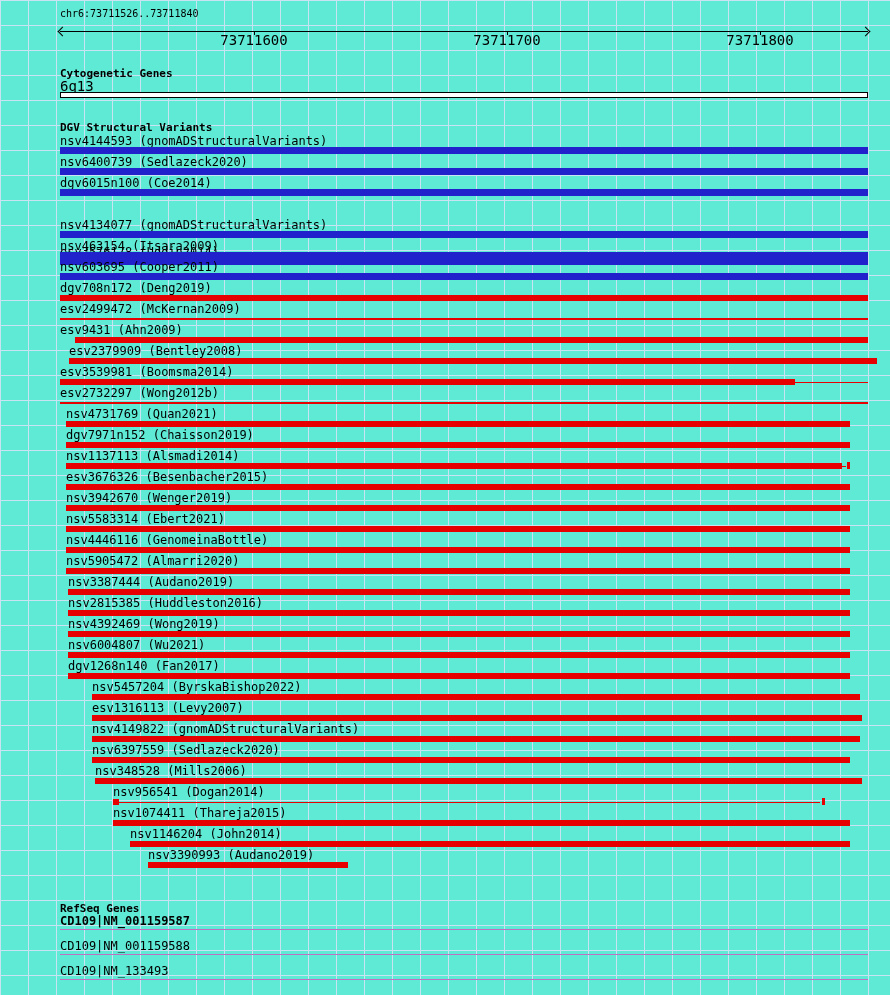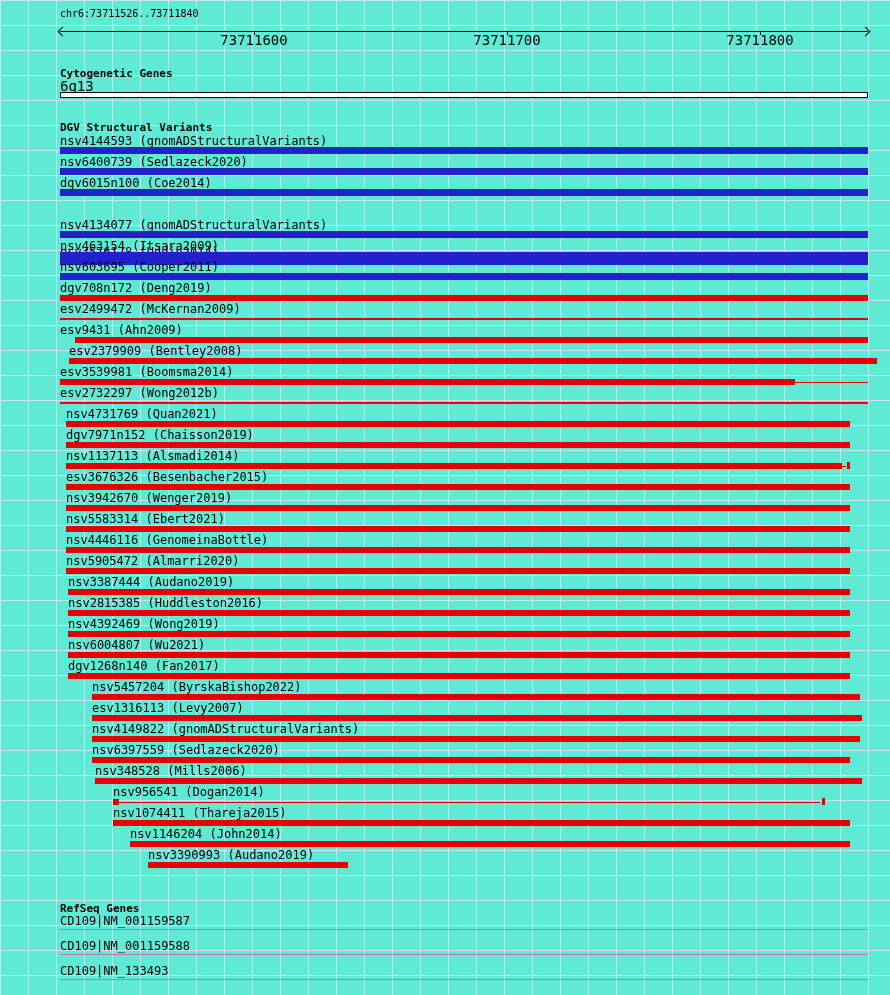--- a/index.html
+++ b/index.html
@@ -209,21 +209,21 @@
       </div>
       <div class="track-row" style="top: 849px;">
         <span class="feature-label" style="left: 148px;">nsv3390993 (Audano2019)</span>
         <div class="bar red" style="left: 148px; width: 200px; background: rgb(230, 0, 0);"></div>
       </div>
     </div>
 
   <div class="section-header" id="hdr-refseq">RefSeq Genes</div>
   <div id="genes">
       <div class="gene-row" style="top: 915px;">
-        <span class="feature-label" style="left: 60px;">CD109|NM_001159587</span>
+        <span class="feature-label" style="left: 60px; font-weight: bold;">CD109|NM_001159587</span>
         <div class="gene-line" style="background: rgb(192, 112, 192);"></div>
       </div>
       <div class="gene-row" style="top: 940px;">
         <span class="feature-label" style="left: 60px;">CD109|NM_001159588</span>
         <div class="gene-line" style="background: rgb(192, 112, 192);"></div>
       </div>
       <div class="gene-row" style="top: 965px;">
         <span class="feature-label" style="left: 60px;">CD109|NM_133493</span>
         <div class="gene-line" style="background: rgb(192, 112, 192);"></div>
       </div>

